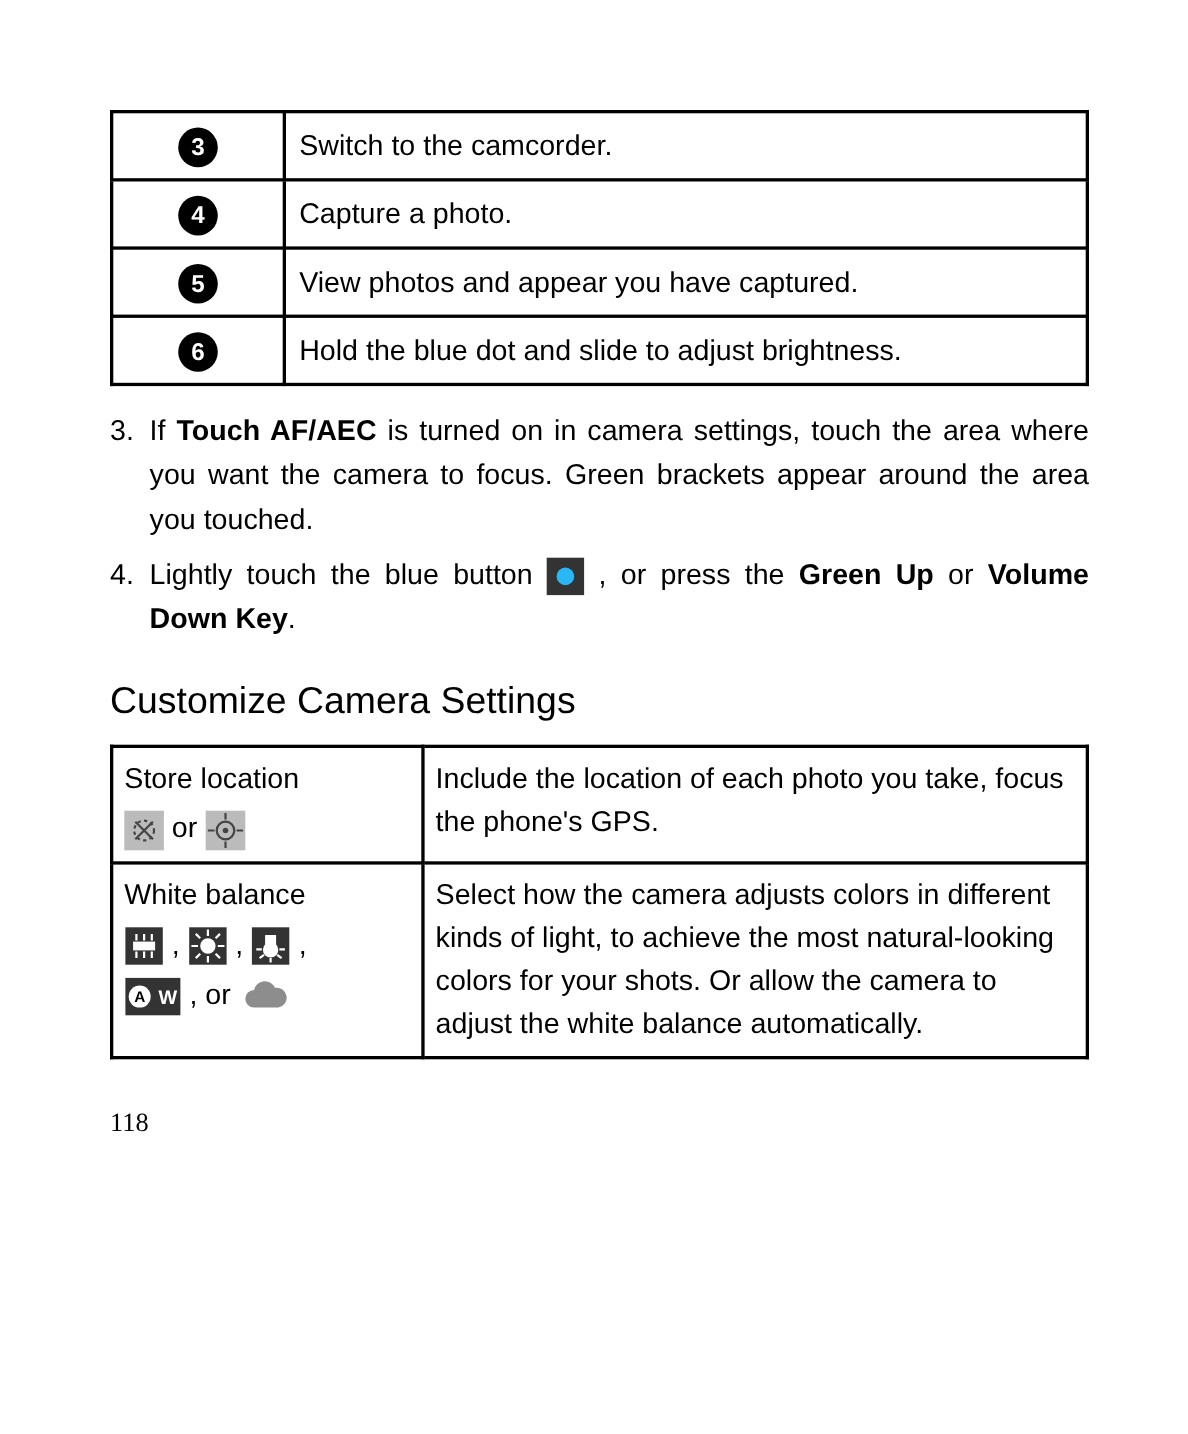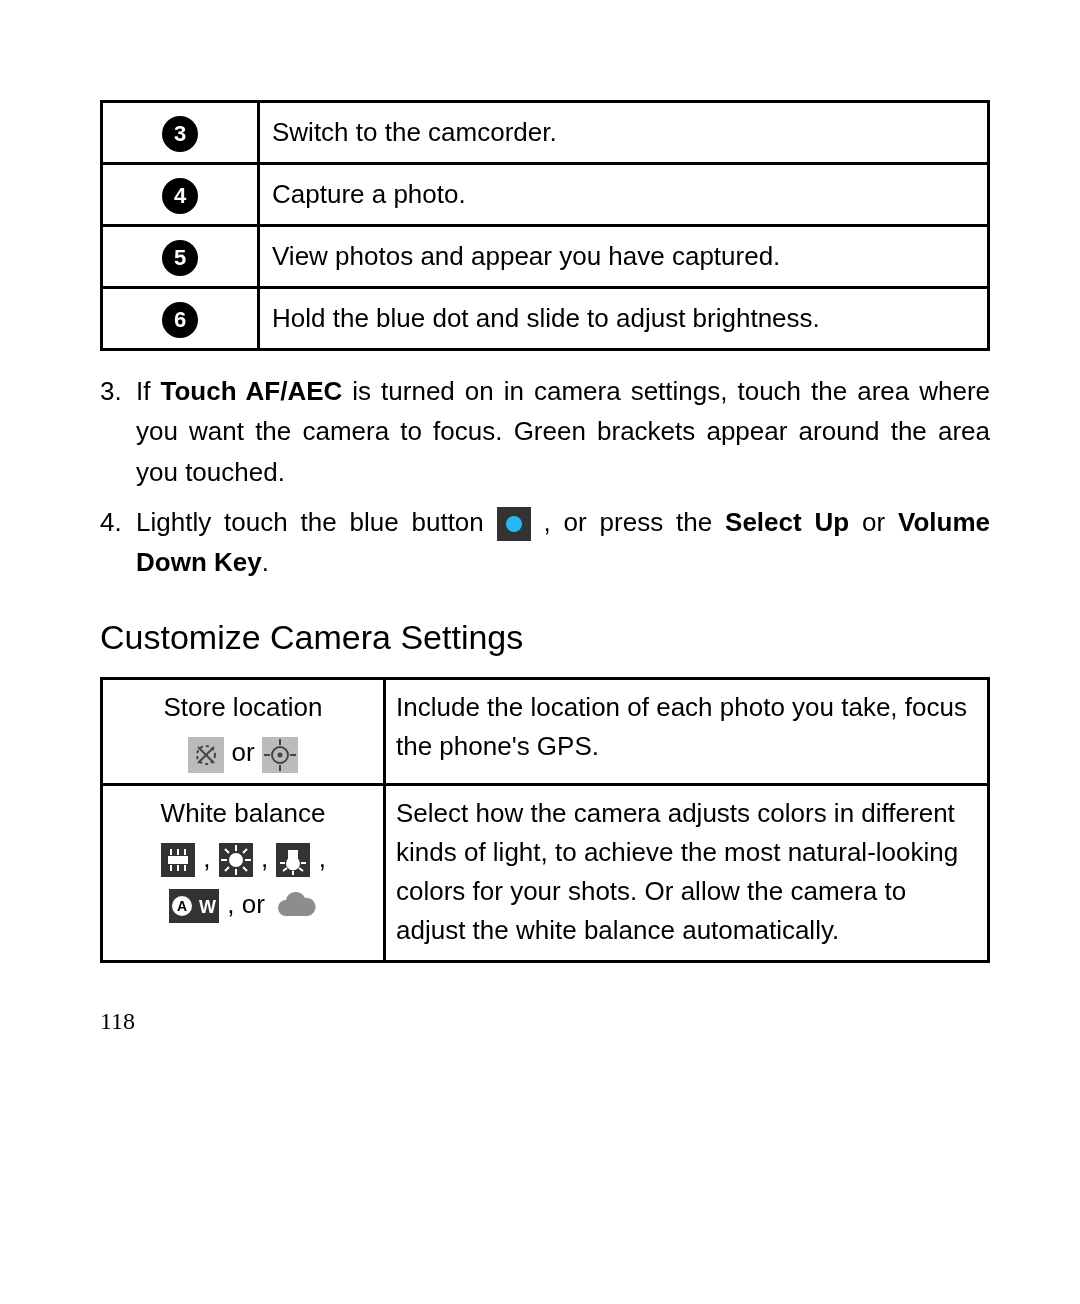--- a/index.html
+++ b/index.html
@@ -86,21 +86,20 @@
     width: 100%;
     font-size: 26px;
   }
   .settings-table td {
     border: 3px solid #000;
     padding: 8px 10px 10px 10px;
     vertical-align: top;
   }
   .settings-table td.left {
     width: 260px;
-    text-align: center;
   }
 
   .page-num {
     font-size: 24px;
     margin-top: 40px;
     font-family: Liberation Serif, serif;
   }
 
   
   .icon-box {
@@ -198,21 +197,21 @@
       <div class="idx">3.</div>
       <div class="body">
         <span>If </span><b>Touch AF/AEC</b><span> is turned on in camera settings, touch the area where you want the camera to focus. Green brackets appear around the area you touched.</span>
       </div>
     </div>
     <div class="item">
       <div class="idx">4.</div>
       <div class="body">
         <span>Lightly touch the blue button </span>
         <span class="icon-box"><span class="dot-blue"></span></span>
-        <span> , or press the </span><b>Select Up</b><span> or </span><b>Volume Down Key</b><span>.</span>
+        <span> , or press the </span><b>Green Up</b><span> or </span><b>Volume Down Key</b><span>.</span>
       </div>
     </div>
   </div>
 
   <div class="heading">Customize Camera Settings</div>
 
 
   <table class="settings-table">
     <tbody>
         <tr>

